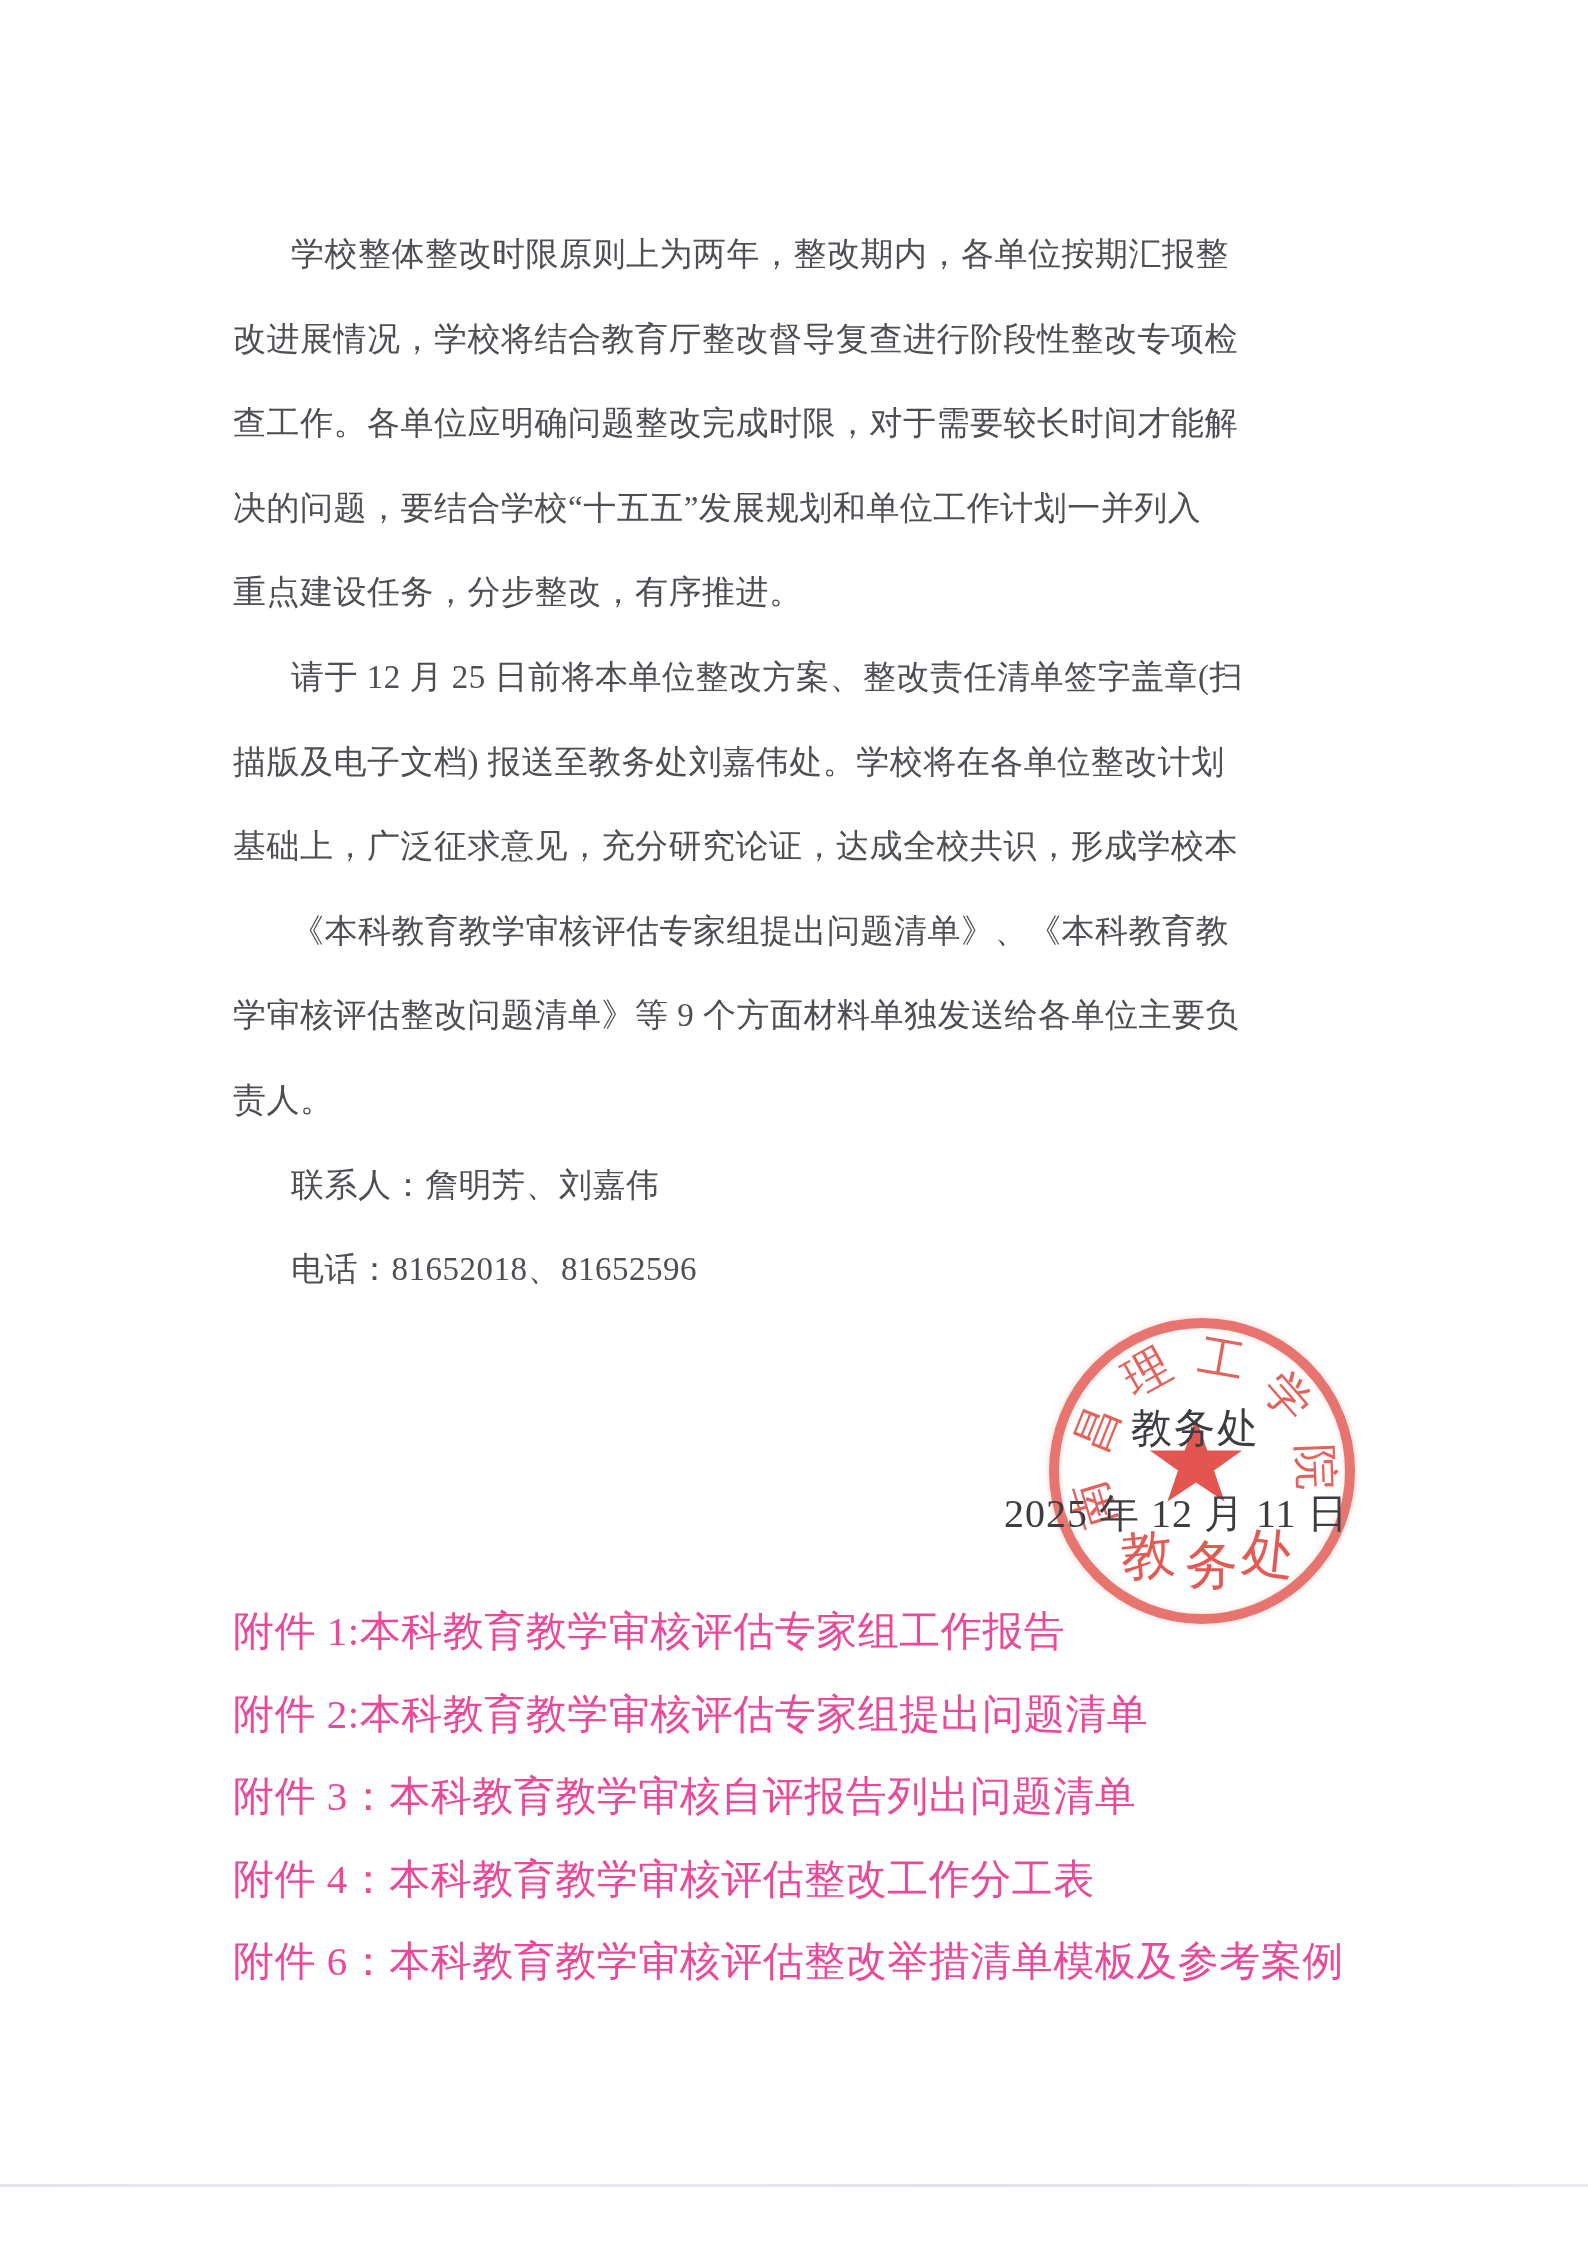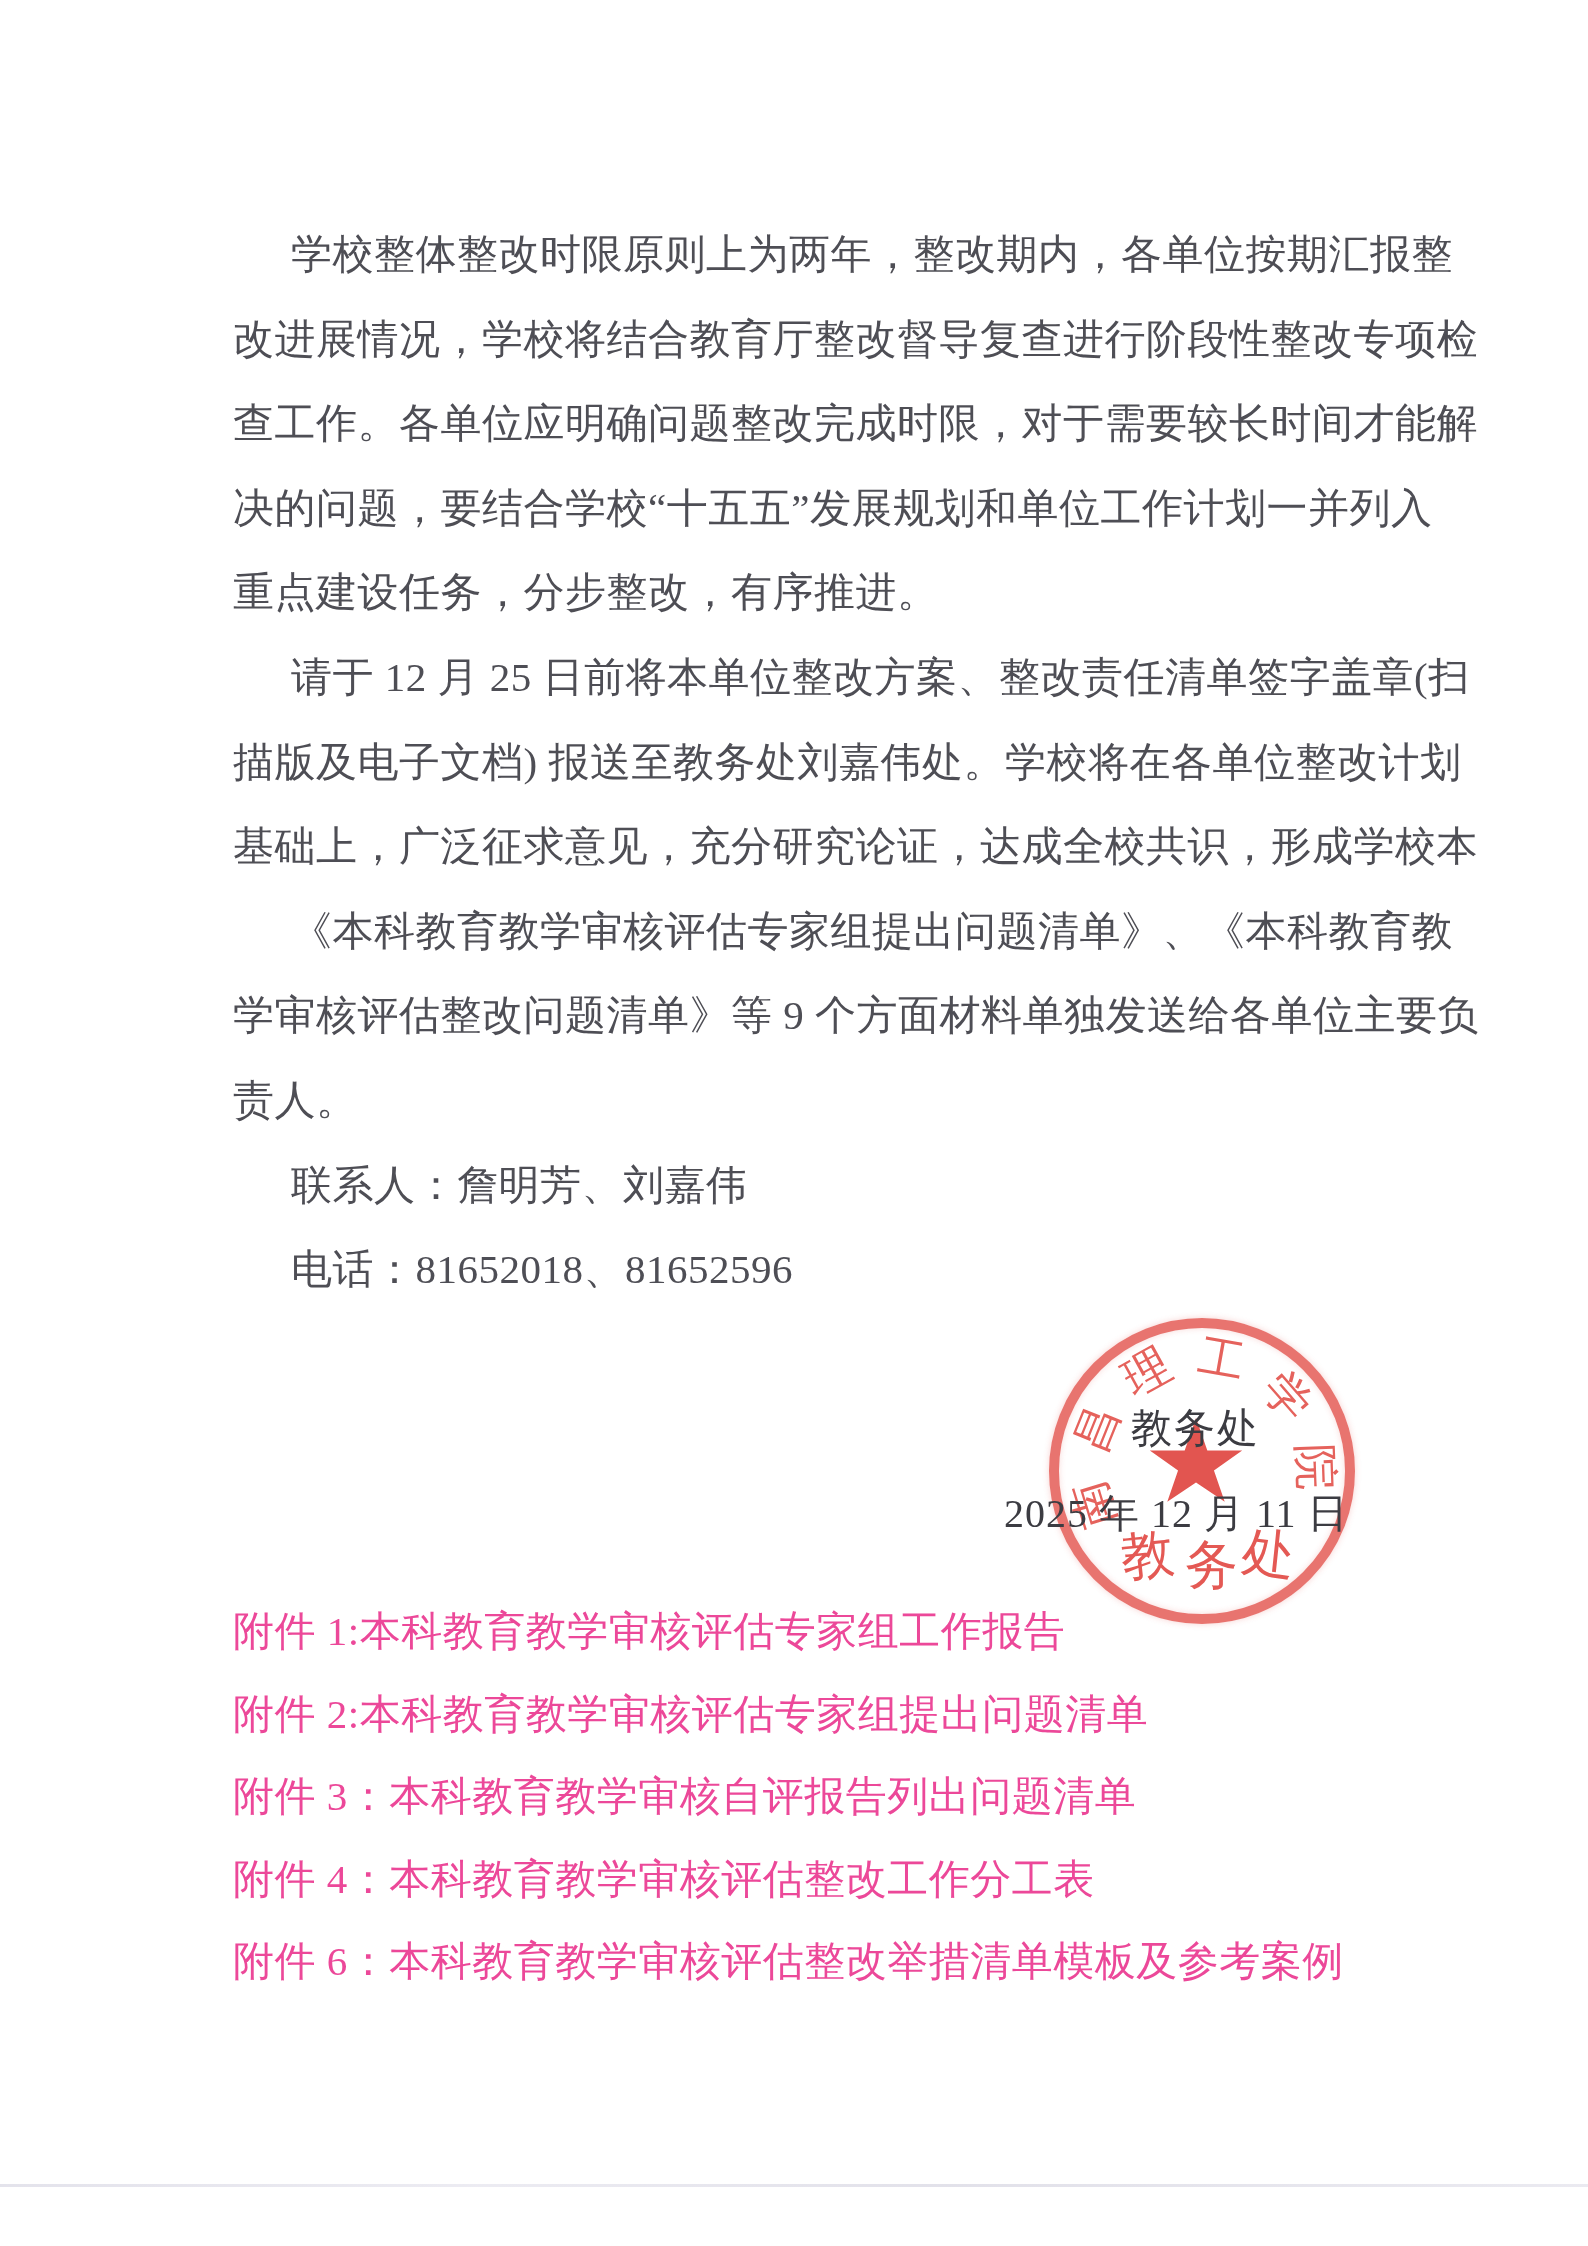--- a/index.html
+++ b/index.html
@@ -7,21 +7,21 @@
     position:relative;
     width:1588px;height:2246px;
     margin:0 auto;
     background:#ffffff;
     overflow:hidden;
     font-family:"Liberation Serif","DejaVu Serif",serif;
   }
   
   .body-text{
     position:absolute;left:233px;top:212px;width:1180px;
-    font-size:41px;line-height:84.6px;
+    font-size:33px;line-height:84.6px;
     color:#4e4e55;
     letter-spacing:0.5px;
   }
   .attachments{
     position:absolute;left:233px;top:1590px;width:1180px;
     font-size:41px;line-height:82.6px;
     color:#ec4899;
     letter-spacing:0.5px;
   }
   .line{white-space:nowrap;}

